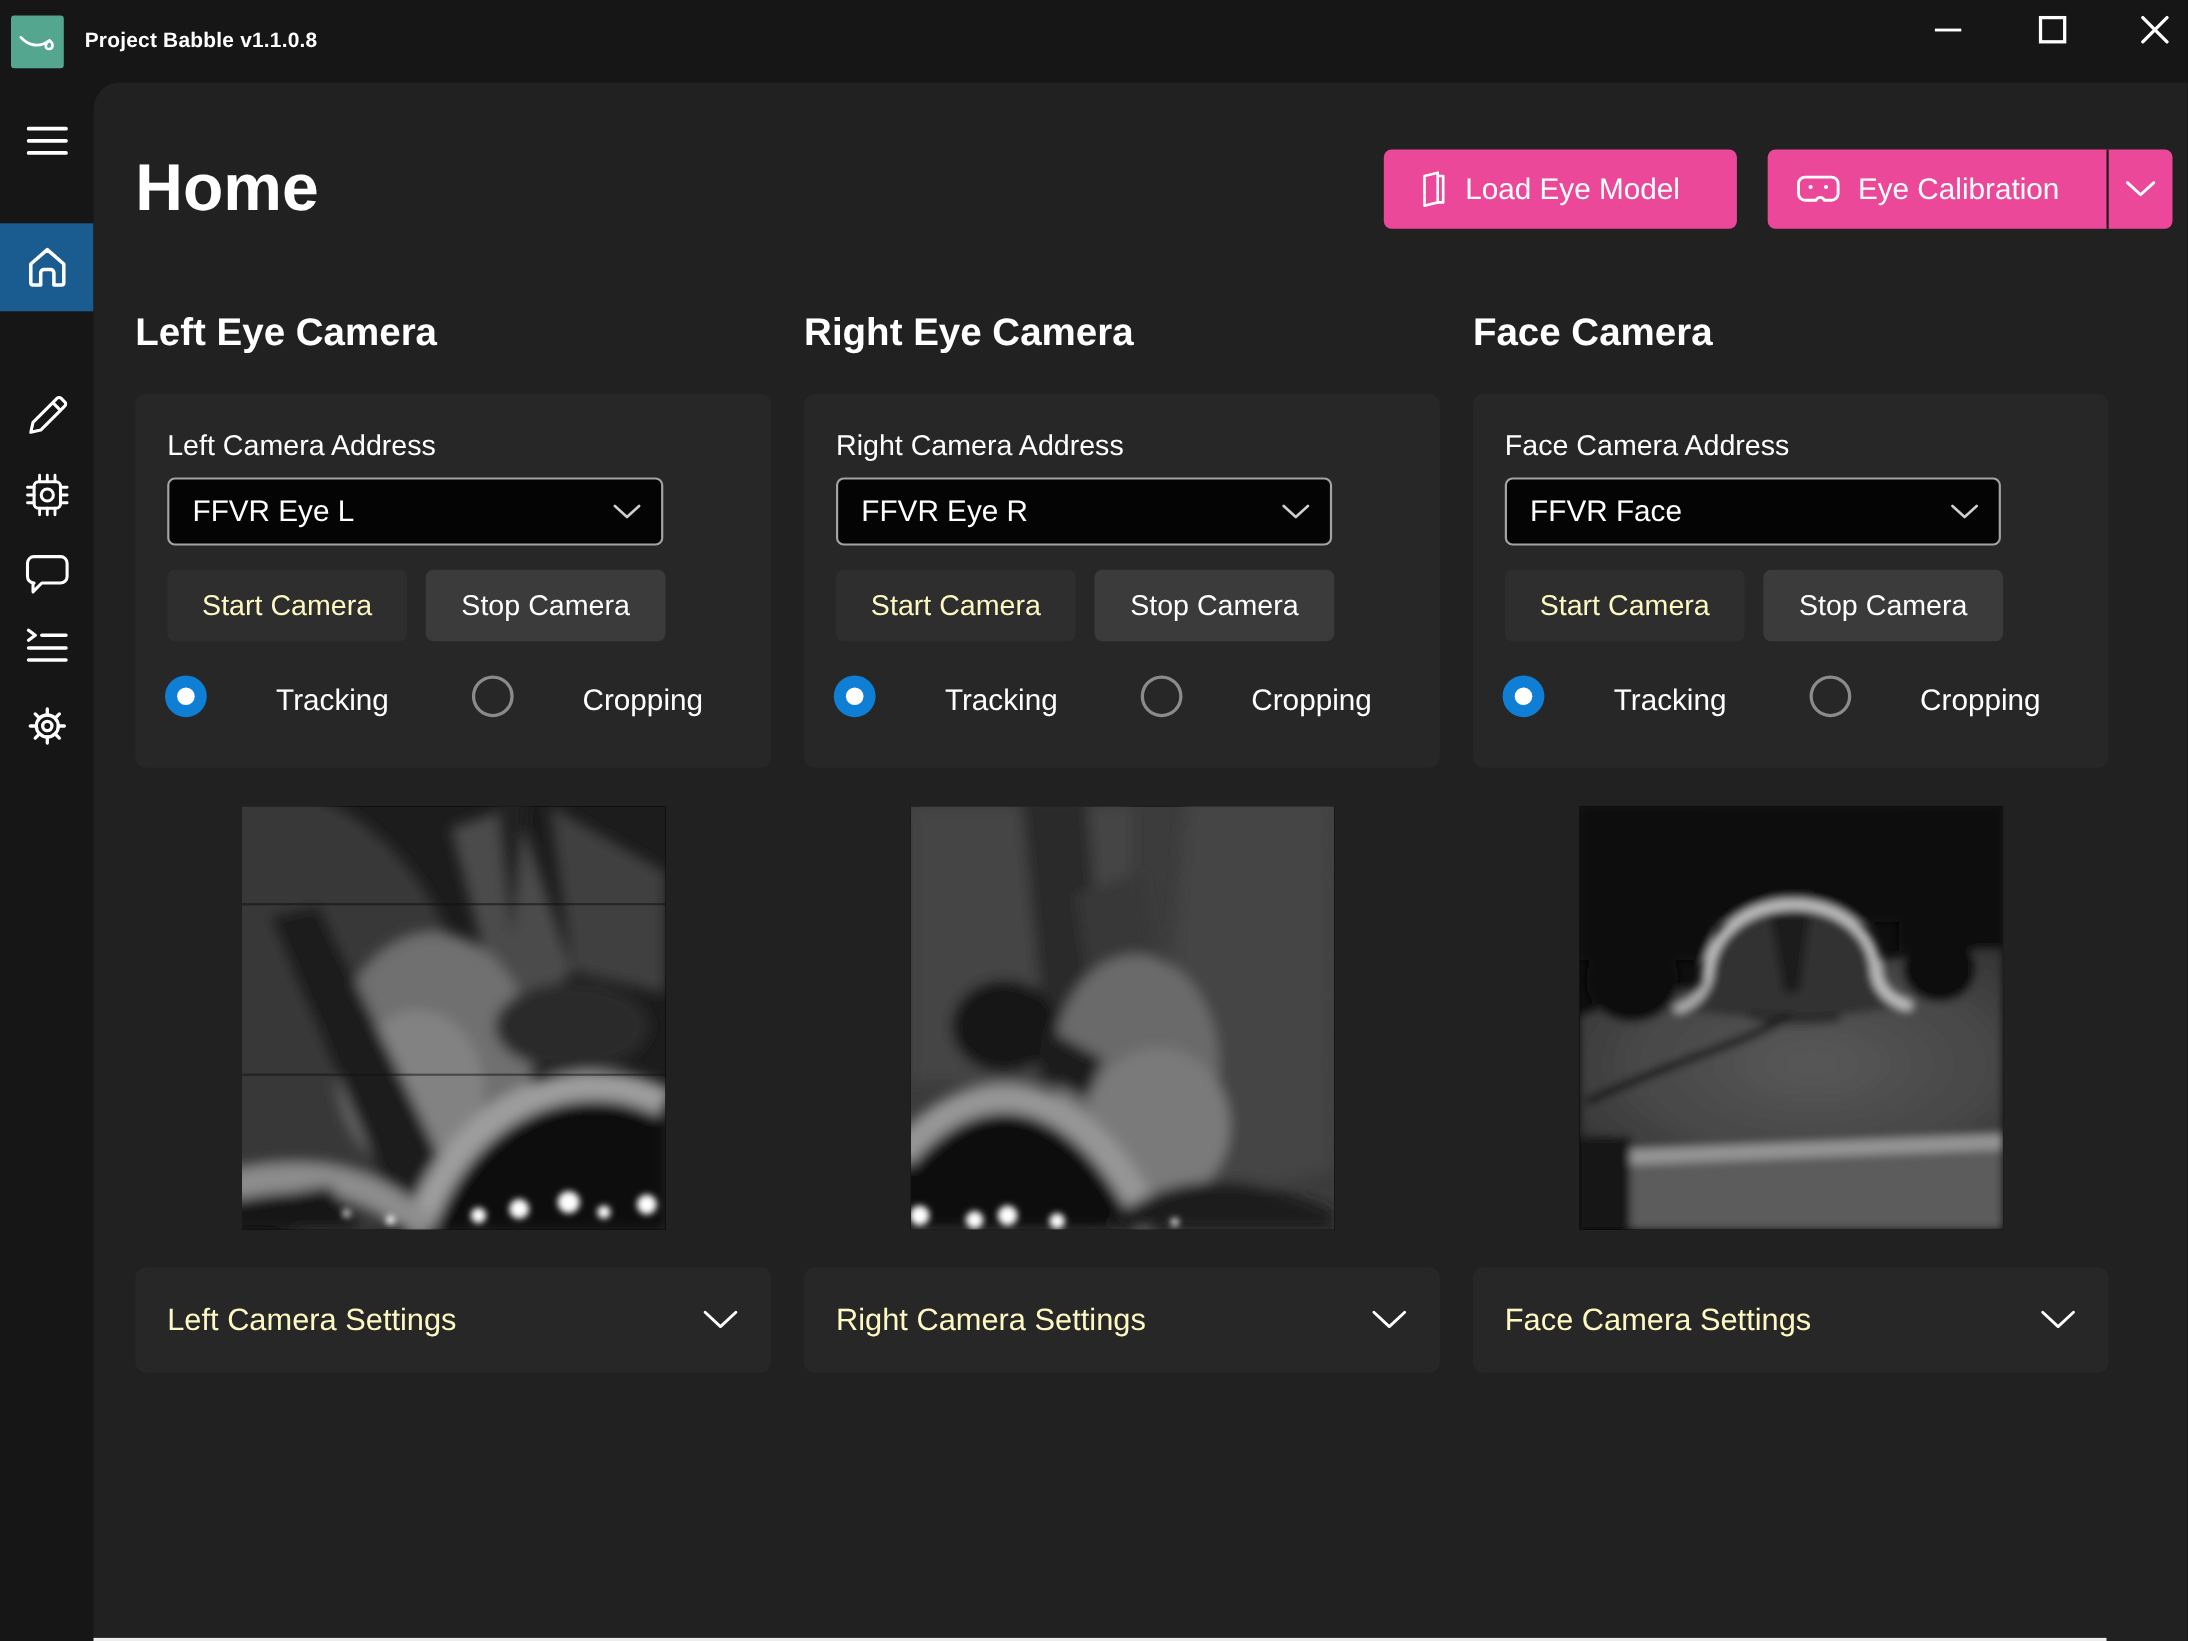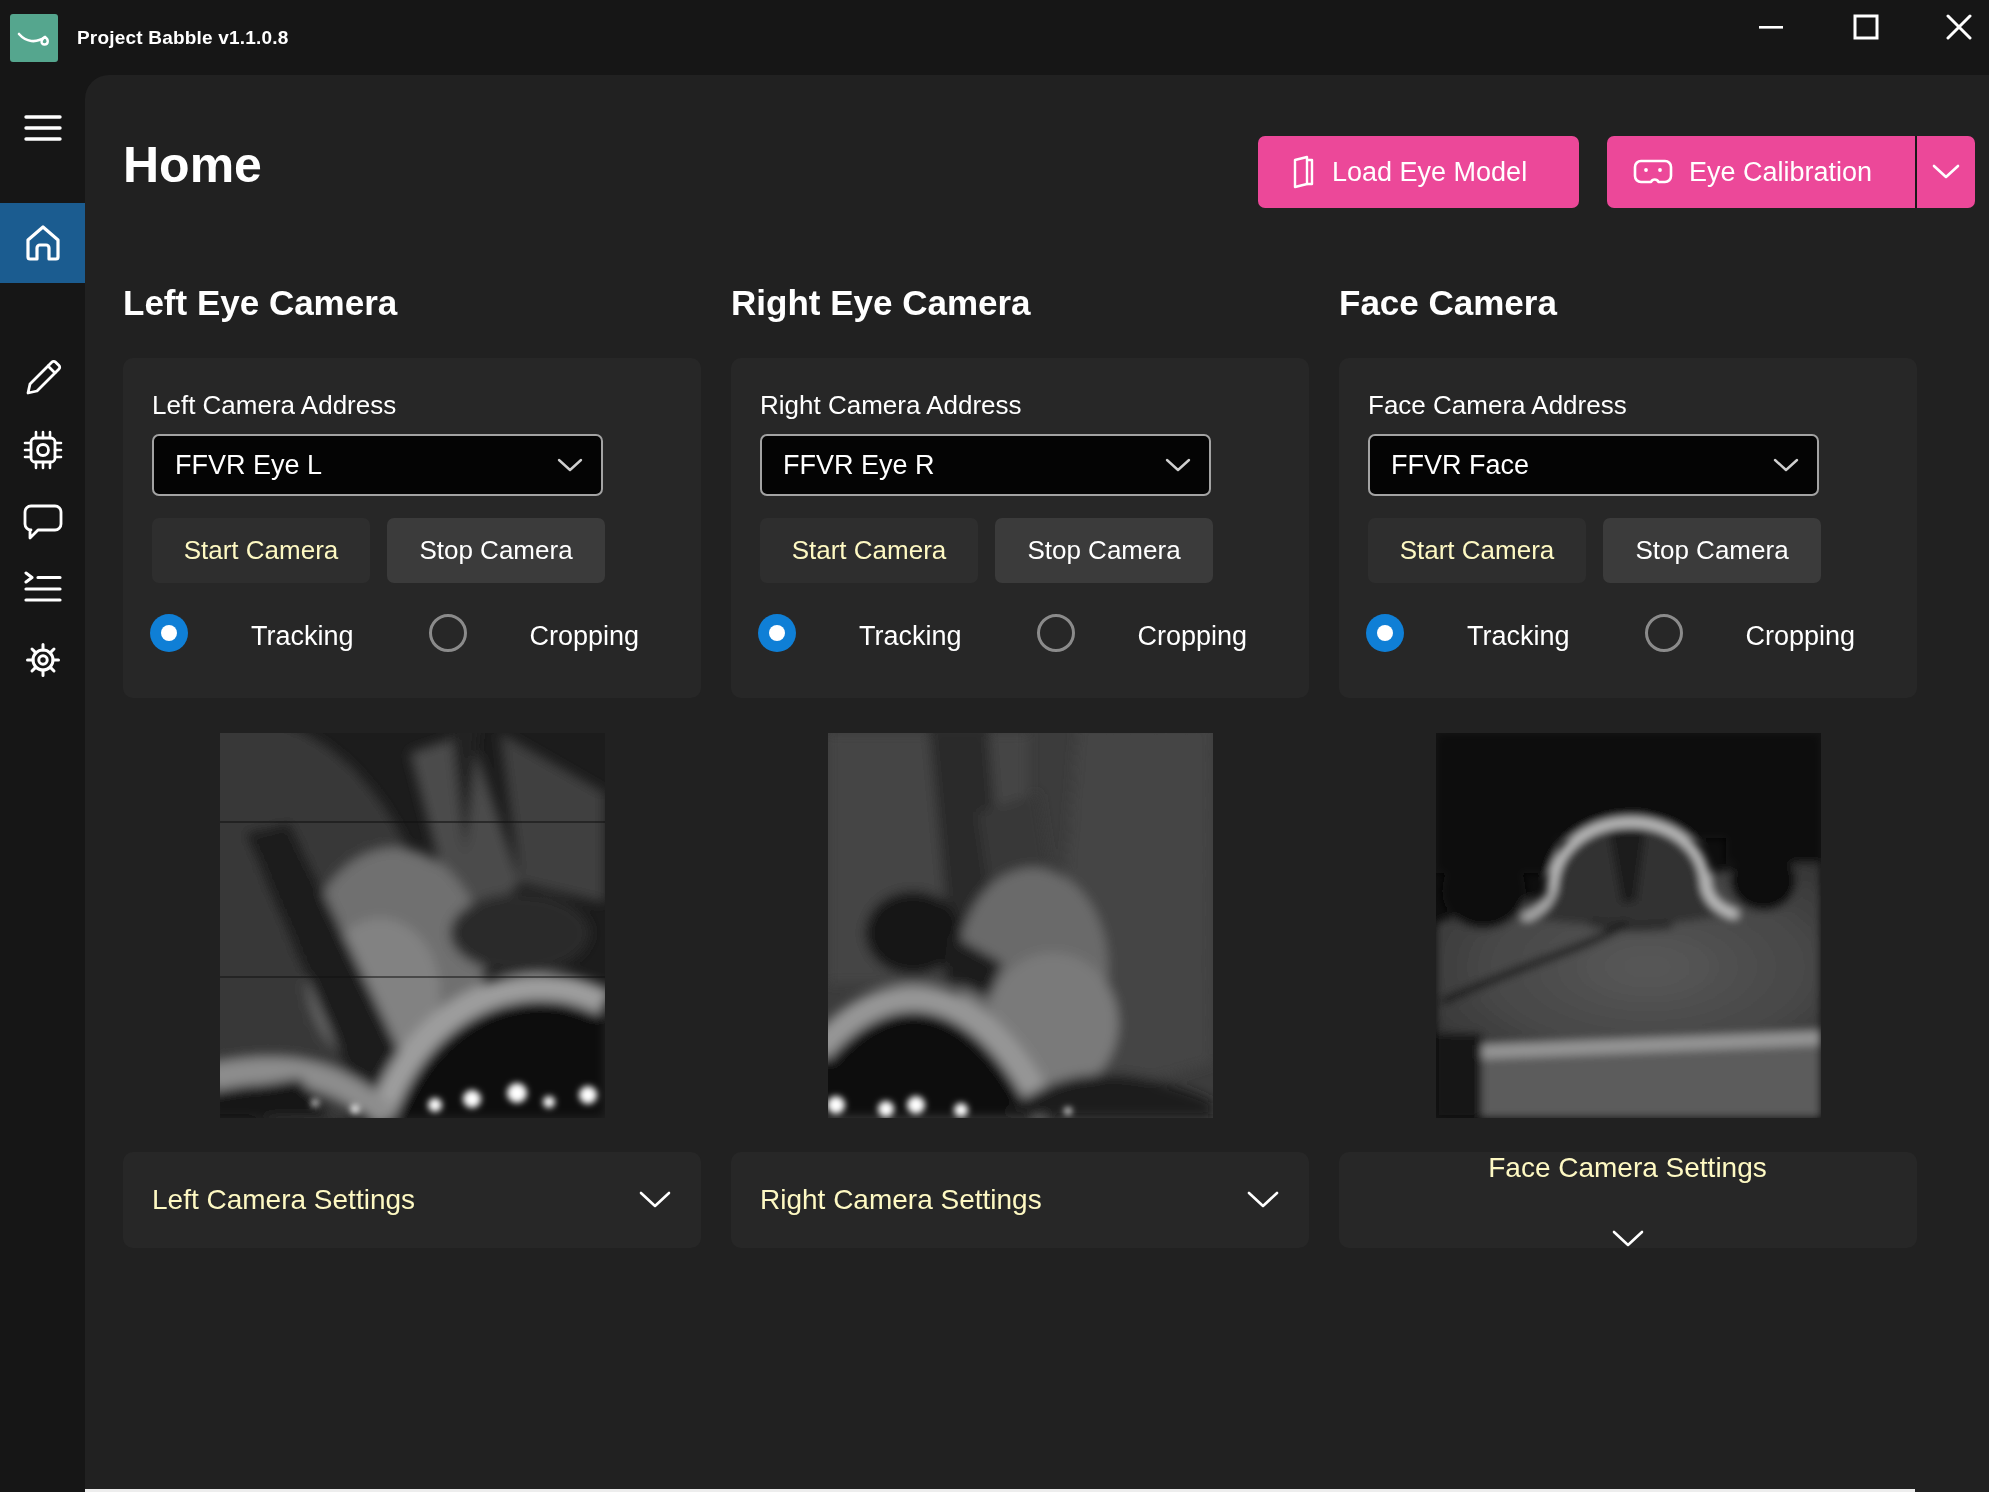--- a/index.html
+++ b/index.html
@@ -22,21 +22,21 @@
 
   
   .sidebar { position:absolute; left:0; top:75px; width:85px; bottom:0; background:#161616; }
   .nav-item { position:absolute; left:0; width:85px; height:58px; display:flex; align-items:center; justify-content:center; cursor:pointer; }
   .nav-item.active { height:80px; background:#1b5c90; }
 
   
   .panel { position:absolute; left:85px; top:75px; right:0; bottom:0; background:#212121; border-top-left-radius:24px; }
   .bottom-sliver { position:absolute; left:85px; bottom:0; width:1830px; height:3px; background:#ededed; }
 
-  .page-title { position:absolute; left:123px; top:136px; font-size:50px; font-weight:800; color:#ffffff; }
+  .page-title { position:absolute; left:123px; top:136px; font-size:60px; font-weight:800; color:#ffffff; }
 
   .toolbar-btn {
     position:absolute; top:136px; height:72px; background:#ec4899; border-radius:7px;
     display:flex; align-items:center; color:#fff; font-size:27px; cursor:pointer;
   }
   .btn-load { left:1258px; width:321px; padding-left:28px; gap:16px; }
   .btn-calib { left:1607px; width:368px; padding:0; }
   .btn-calib .calib-main { display:flex; align-items:center; gap:16px; padding-left:26px; width:308px; height:100%; cursor:pointer; }
   .btn-calib .calib-divider { width:2px; height:100%; background:#1a1a1a; }
   .btn-calib .calib-chevron { flex:1; height:100%; display:flex; align-items:center; justify-content:center; cursor:pointer; }
@@ -68,21 +68,21 @@
   .radio-label.first { margin-right:27px; }
 
   
   .preview { position:absolute; top:733px; width:385px; height:385px; background:#000; overflow:hidden; }
   .p-col0 { left:220px; } .p-col1 { left:828px; } .p-col2 { left:1436px; }
   .preview svg { display:block; }
 
   
   .expander { position:absolute; top:1152px; width:578px; height:96px; background:#272727; border-radius:10px;
     display:flex; align-items:center; padding:0 30px 0 29px; cursor:pointer; }
-  .e-col0 { left:123px; } .e-col1 { left:731px; } .e-col2 { left:1339px;flex-direction:column; }
+  .e-col0 { left:123px; } .e-col1 { left:731px; } .e-col2 { left:1339px; }
   .expander .exp-label { flex:1; font-size:28px; color:#fef9c3; }
 
   svg.icon { display:block; }
 </style>
 </head>
 <body>
 
 <div class="screen">
 
   <div class="titlebar">

